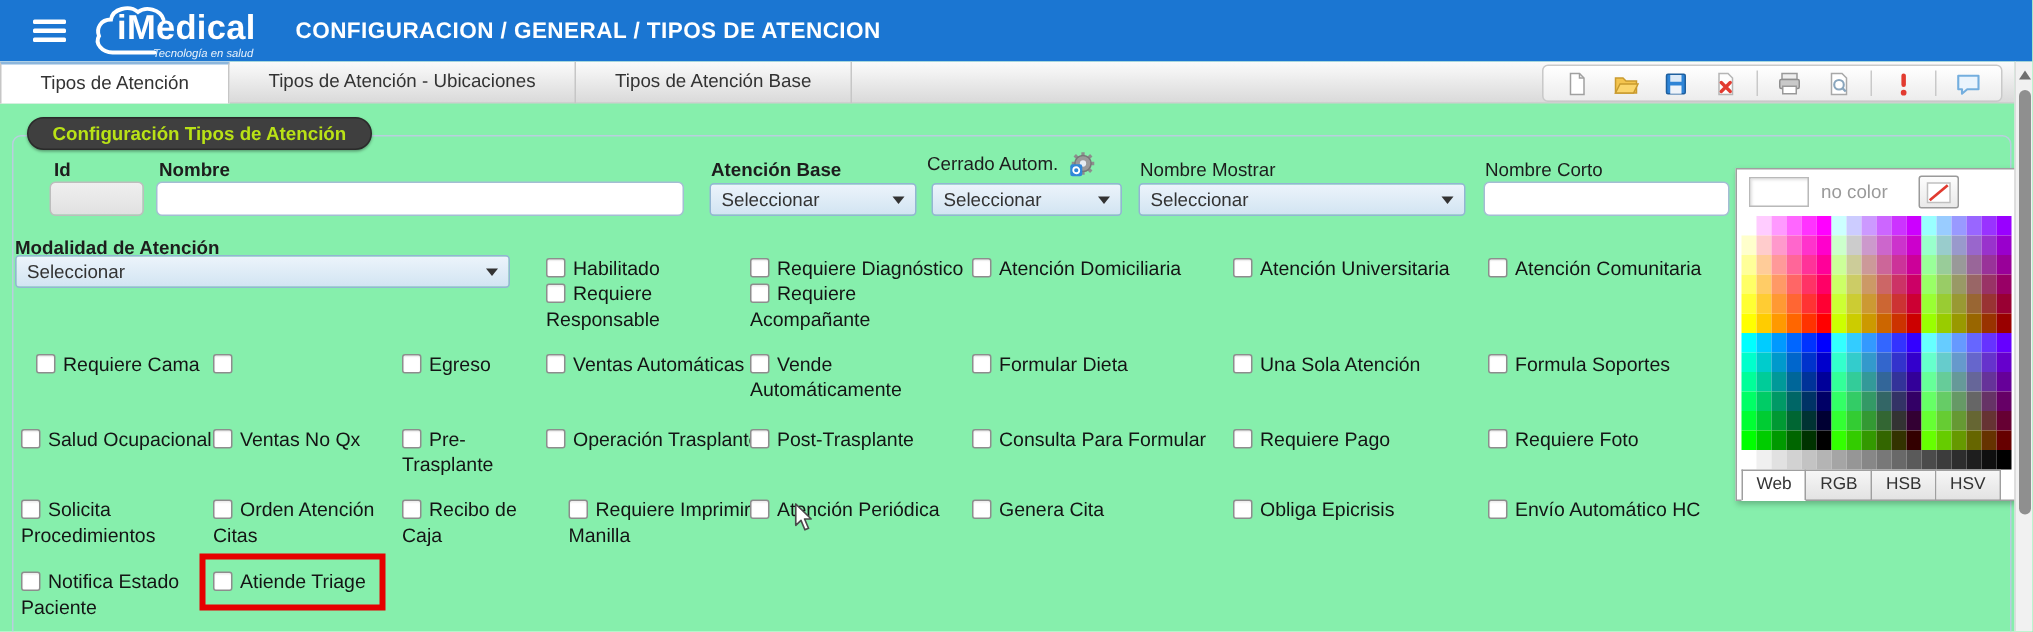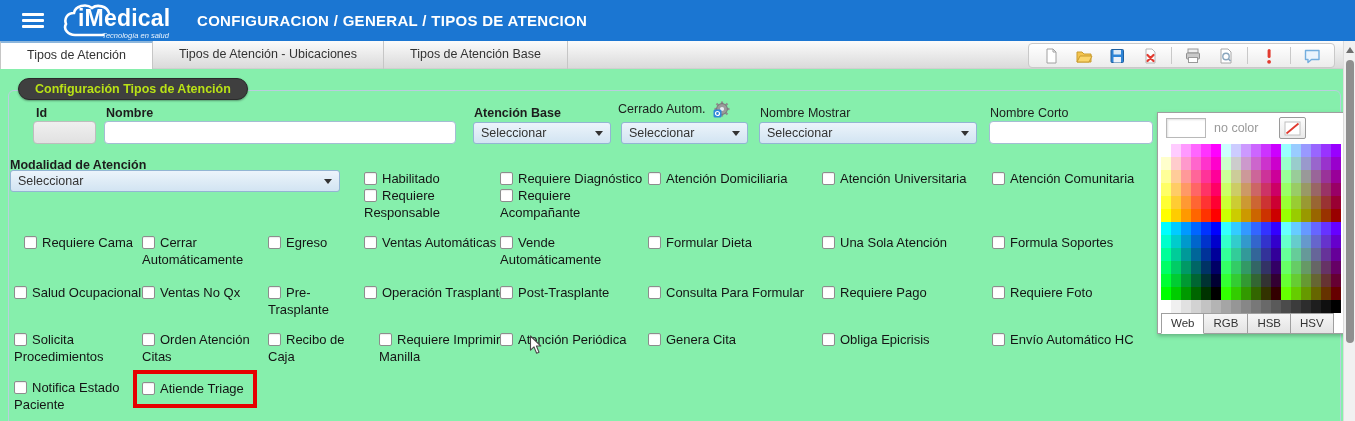--- a/index.html
+++ b/index.html
@@ -214,21 +214,21 @@
       <div class="cbcell" style="left: 822px; top: 170px; width: 164px;">
         <label class="cb"><span class="cbx"></span><span>Atención Universitaria</span></label>
       </div>
       <div class="cbcell" style="left: 992px; top: 170px; width: 160px;">
         <label class="cb"><span class="cbx"></span><span>Atención Comunitaria</span></label>
       </div>
       <div class="cbcell" style="left: 24px; top: 234px; width: 128px;">
         <label class="cb"><span class="cbx"></span><span>Requiere Cama</span></label>
       </div>
       <div class="cbcell" style="left: 142px; top: 234px; width: 120px;">
-        <label class="cb"><span class="cbx"></span><span>Cerrar Automáticamente</span></label>
+        <label class="cb"><span class="cbx"></span></label>
       </div>
       <div class="cbcell" style="left: 268px; top: 234px; width: 90px;">
         <label class="cb"><span class="cbx"></span><span>Egreso</span></label>
       </div>
       <div class="cbcell" style="left: 364px; top: 234px; width: 144px;">
         <label class="cb"><span class="cbx"></span><span>Ventas Automáticas</span></label>
       </div>
       <div class="cbcell" style="left: 500px; top: 234px; width: 140px;">
         <label class="cb"><span class="cbx"></span><span>Vende Automáticamente</span></label>
       </div>

